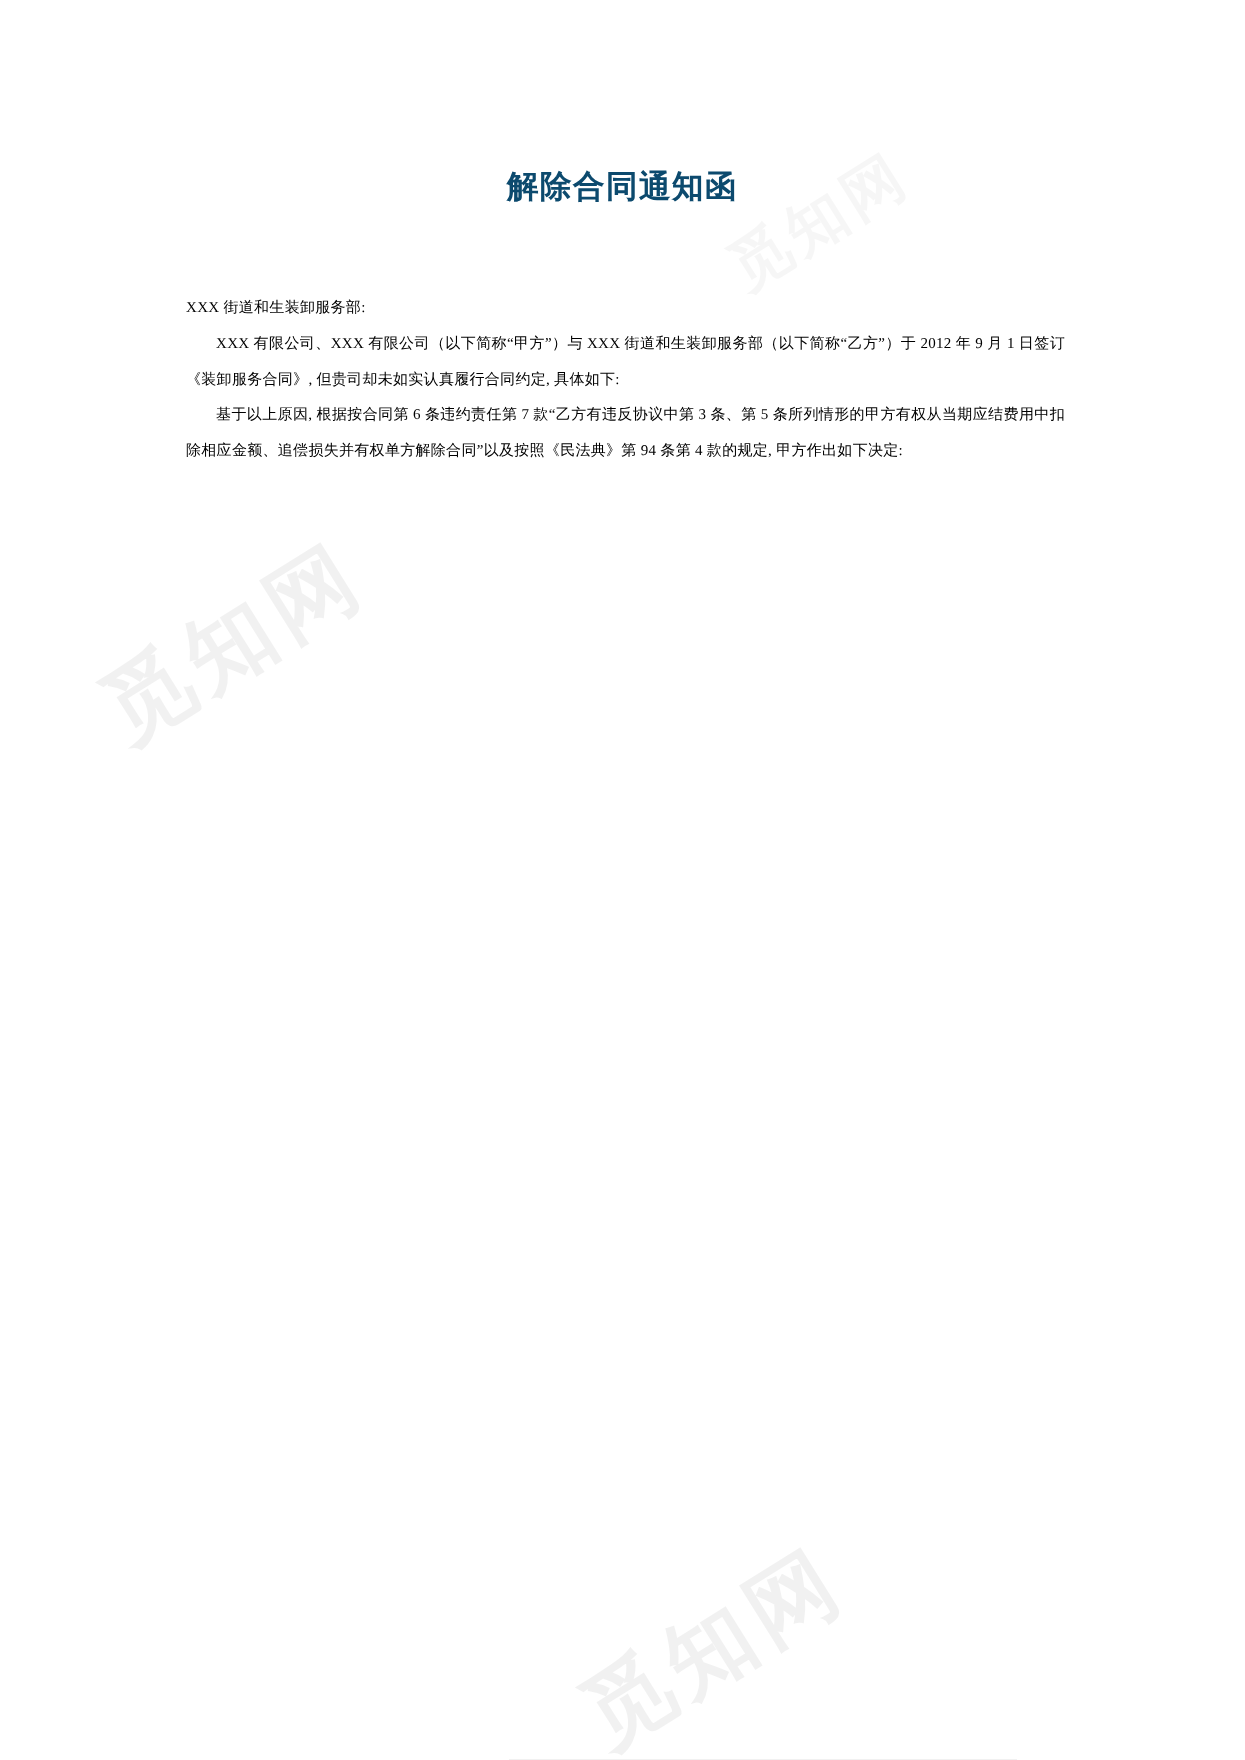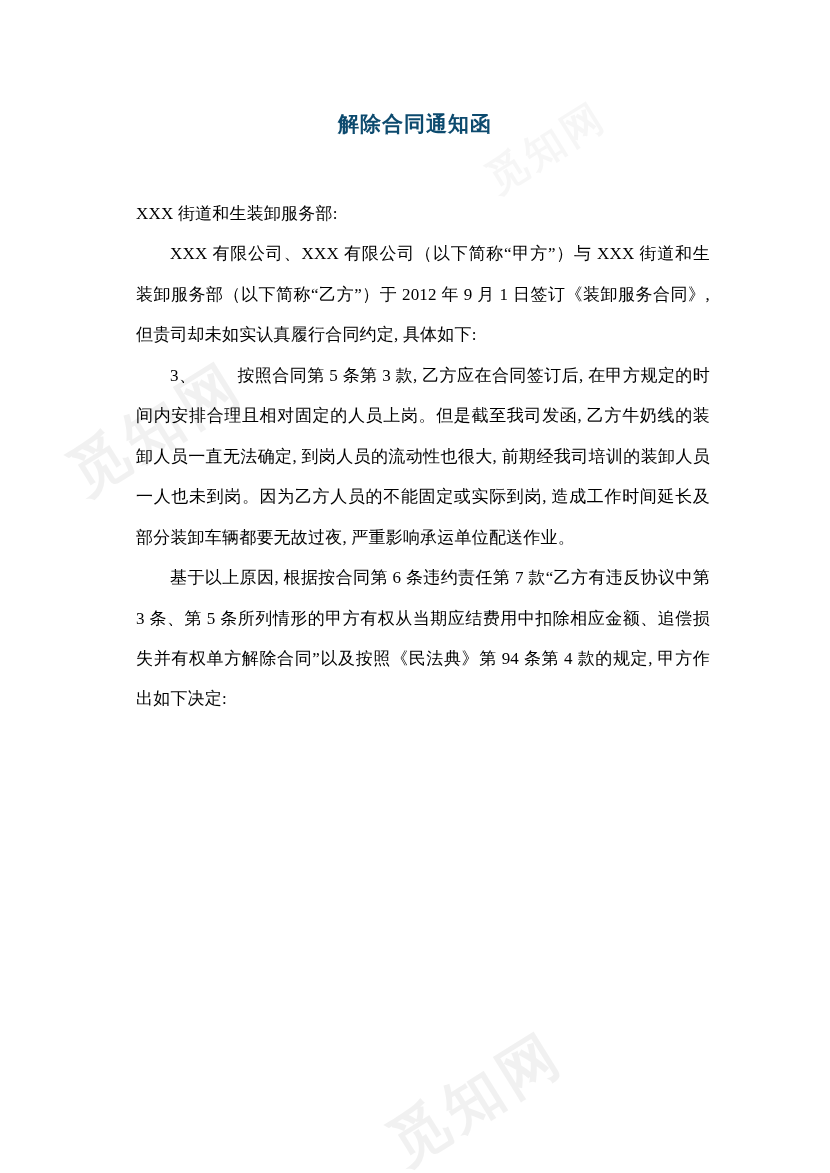--- a/index.html
+++ b/index.html
@@ -30,24 +30,24 @@
     letter-spacing: 1px;
     margin: 0;
     padding-top: 110px;
     color: #0c4a6e;
     font-family: "Liberation Serif", "DejaVu Serif", serif;
   }
   .body-block {
     margin-top: 56px;
   }
   p.para {
-    font-size: 17px;
+    font-size: 10px;
     line-height: 2.38;
     color: #000;
-    margin: 0 0 0 16px;
+    margin: 0 0 0 4px;
     text-align: justify;
     text-justify: inter-ideograph;
     letter-spacing: 0.2px;
   }
   p.addressee {
     text-indent: 0;
   }
   p.indent2 {
     text-indent: 2em;
   }
@@ -104,21 +104,18 @@
     <h1 class="doc-title">解除合同通知函</h1>
 
     <div class="body-block">
 
       <p class="para addressee">XXX 街道和生装卸服务部:</p>
 
       <p class="para indent2">XXX 有限公司、XXX 有限公司（以下简称“甲方”）与 XXX 街道和生装卸服务部（以下简称“乙方”）于 2012 年 9 月 1 日签订《装卸服务合同》, 但贵司却未如实认真履行合同约定, 具体如下:</p>
 
 
 
-      <p class="para listitem">
-        <span>3、</span><span class="num-gap"></span><span>按照合同第 5 条第 3 款, 乙方应在合同签订后, 在甲方规定的时间内安排合理且相对固定的人员上岗。但是截至我司发函, 乙方牛奶线的装卸人员一直无法确定, 到岗人员的流动性也很大, 前期经我司培训的装卸人员一人也未到岗。因为乙方人员的不能固定或实际到岗, 造成工作时间延长及部分装卸车辆都要无故过夜, 严重影响承运单位配送作业。</span>
-      </p>
 
       <p class="para indent2">基于以上原因, 根据按合同第 6 条违约责任第 7 款“乙方有违反协议中第 3 条、第 5 条所列情形的甲方有权从当期应结费用中扣除相应金额、追偿损失并有权单方解除合同”以及按照《民法典》第 94 条第 4 款的规定, 甲方作出如下决定:</p>
 
     </div>
   </div>
 </div>
 
 </body></html>

